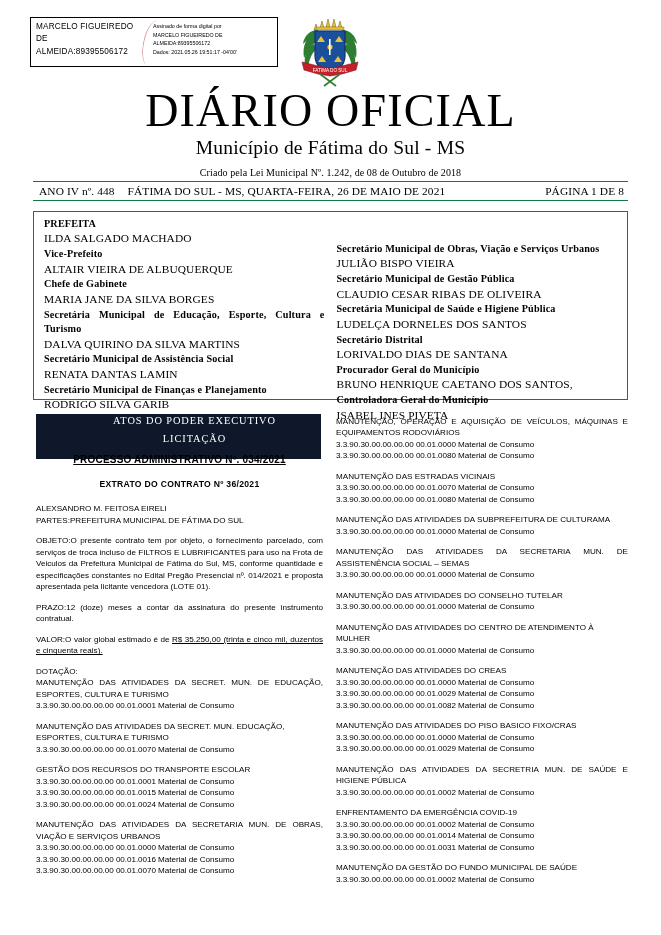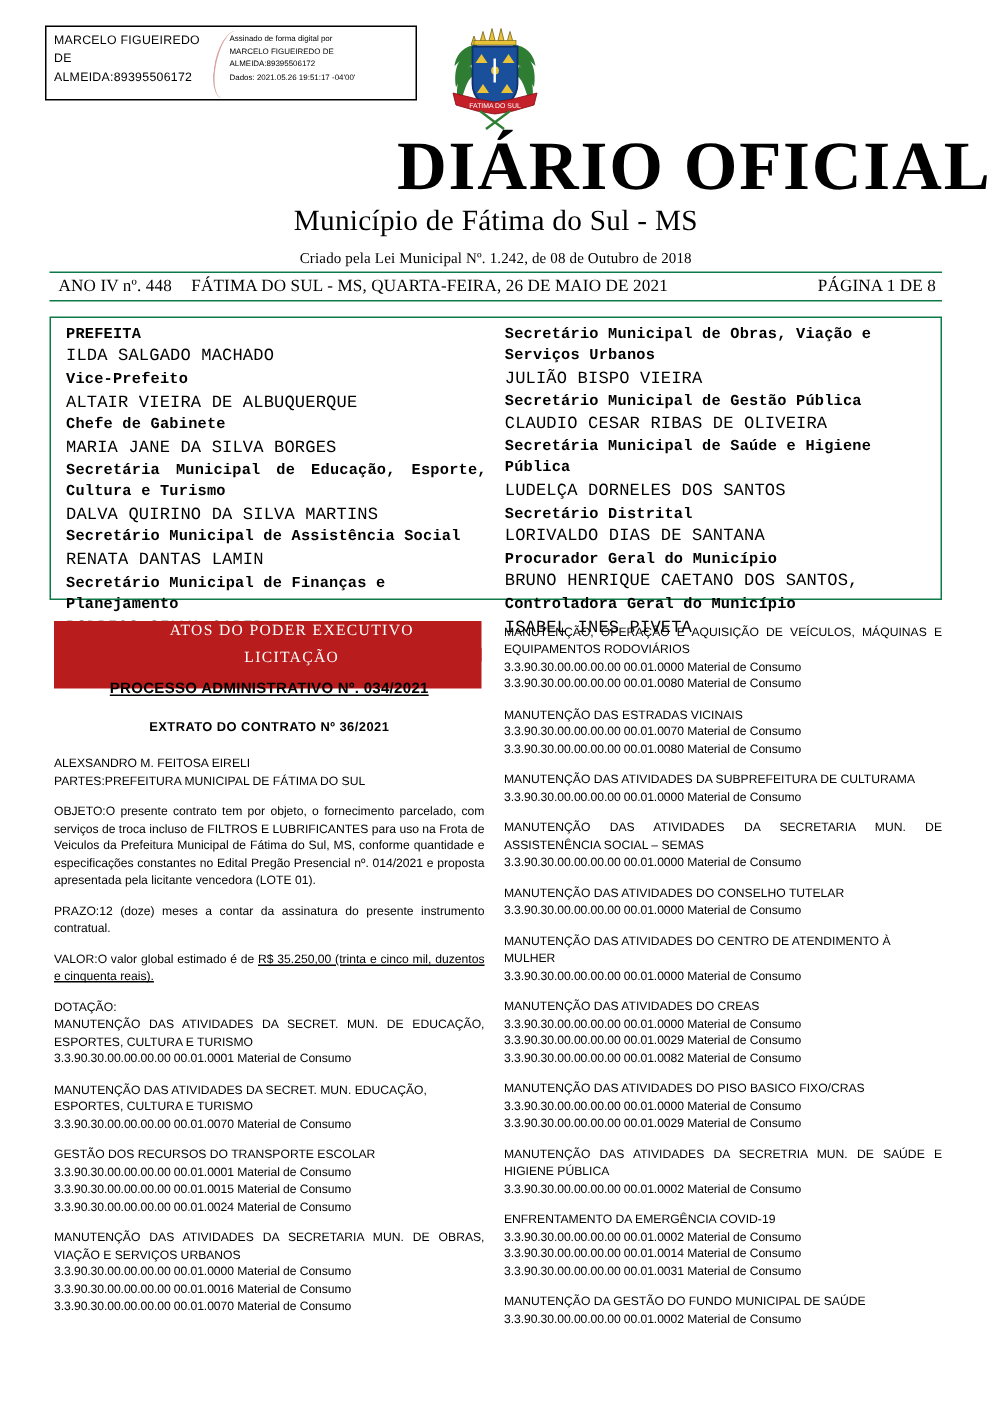--- a/index.html
+++ b/index.html
@@ -49,22 +49,21 @@
 
   
   .crest { position: absolute; left: 298px; top: 16px; width: 64px; height: 72px; }
 
   
   .masthead { position: absolute; left: 0; top: 88px; width: 661px; text-align: center; }
   .doc-title {
     font-size: 46px;
     letter-spacing: 1.2px;
     line-height: 1.02;
-    font-weight: 700;
-    text-align: right;
+    font-weight: 400;
   }
   .doc-sub {
     font-size: 19.5px;
     margin-top: 2px;
     letter-spacing: 0.2px;
   }
   .doc-law {
     font-size: 10px;
     margin-top: 8px;
     letter-spacing: 0.1px;
@@ -87,39 +86,39 @@
 
   
   .officials {
     position: absolute;
     left: 33px; top: 211px;
     width: 595px; height: 189px;
     border: 1.5px solid #0e7a4a;
     display: flex;
     padding: 5px 0 0 0;
   }
-  .off-col { width: 50%; padding: 0 6px 0 10px; font-family: Liberation Mono, monospace; }
-  .off-col.right { padding-left: 6px; }
+  .off-col { width: 50%; padding: 0 6px 0 10px; }
+  .off-col.right { padding-left: 6px; margin-top: 25px; }
   .off-role {
     font-size: 10.2px;
     font-weight: bold;
     line-height: 1.42;
     letter-spacing: 0.15px;
   }
   .off-role.justify { text-align: justify; }
   .off-name {
     font-size: 11.4px;
     line-height: 1.38;
     letter-spacing: 0.1px;
   }
 
   
   .banner {
     position: absolute;
-    background: #b91c1c;
+    background: #0f172a;
     color: #ffffff;
     text-align: center;
     font-size: 10.4px;
     letter-spacing: 0.9px;
     line-height: 13px;
     height: 27px;
     padding-left: 32px;
   }
   .banner-1 { left: 36px; top: 414px; width: 285px; }
   .banner-2 { left: 36px; top: 432px; width: 285px; }

